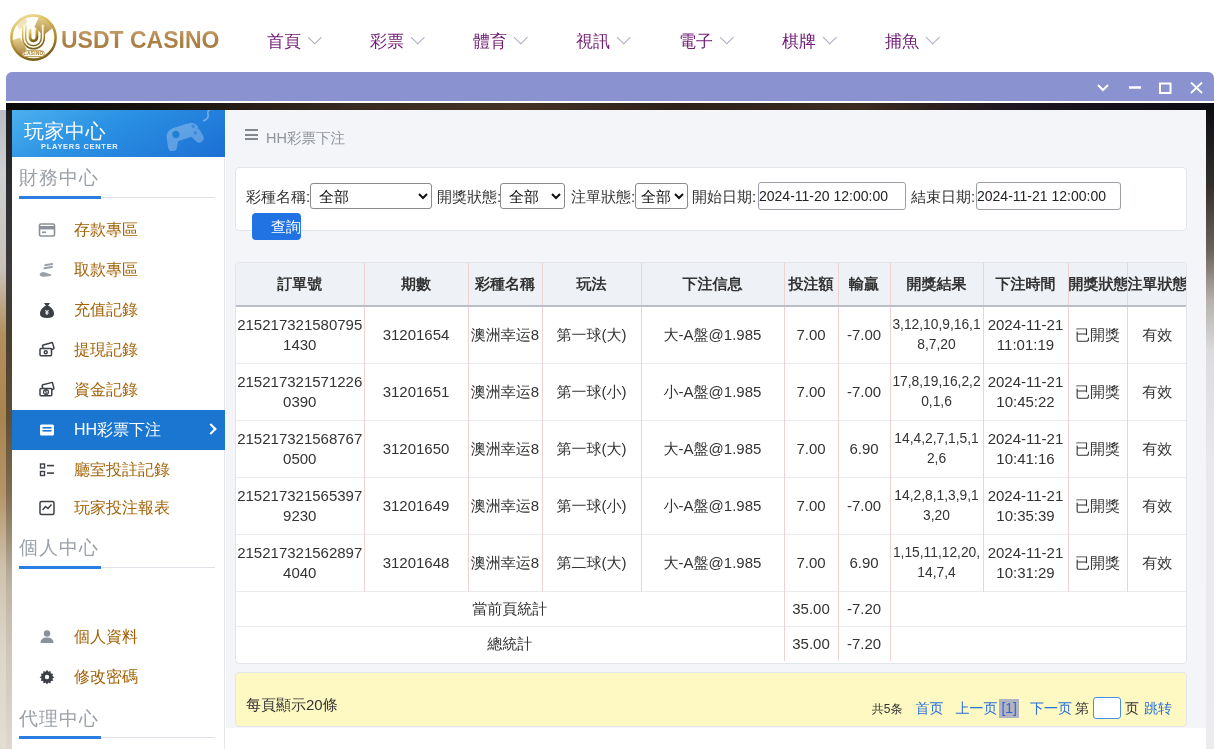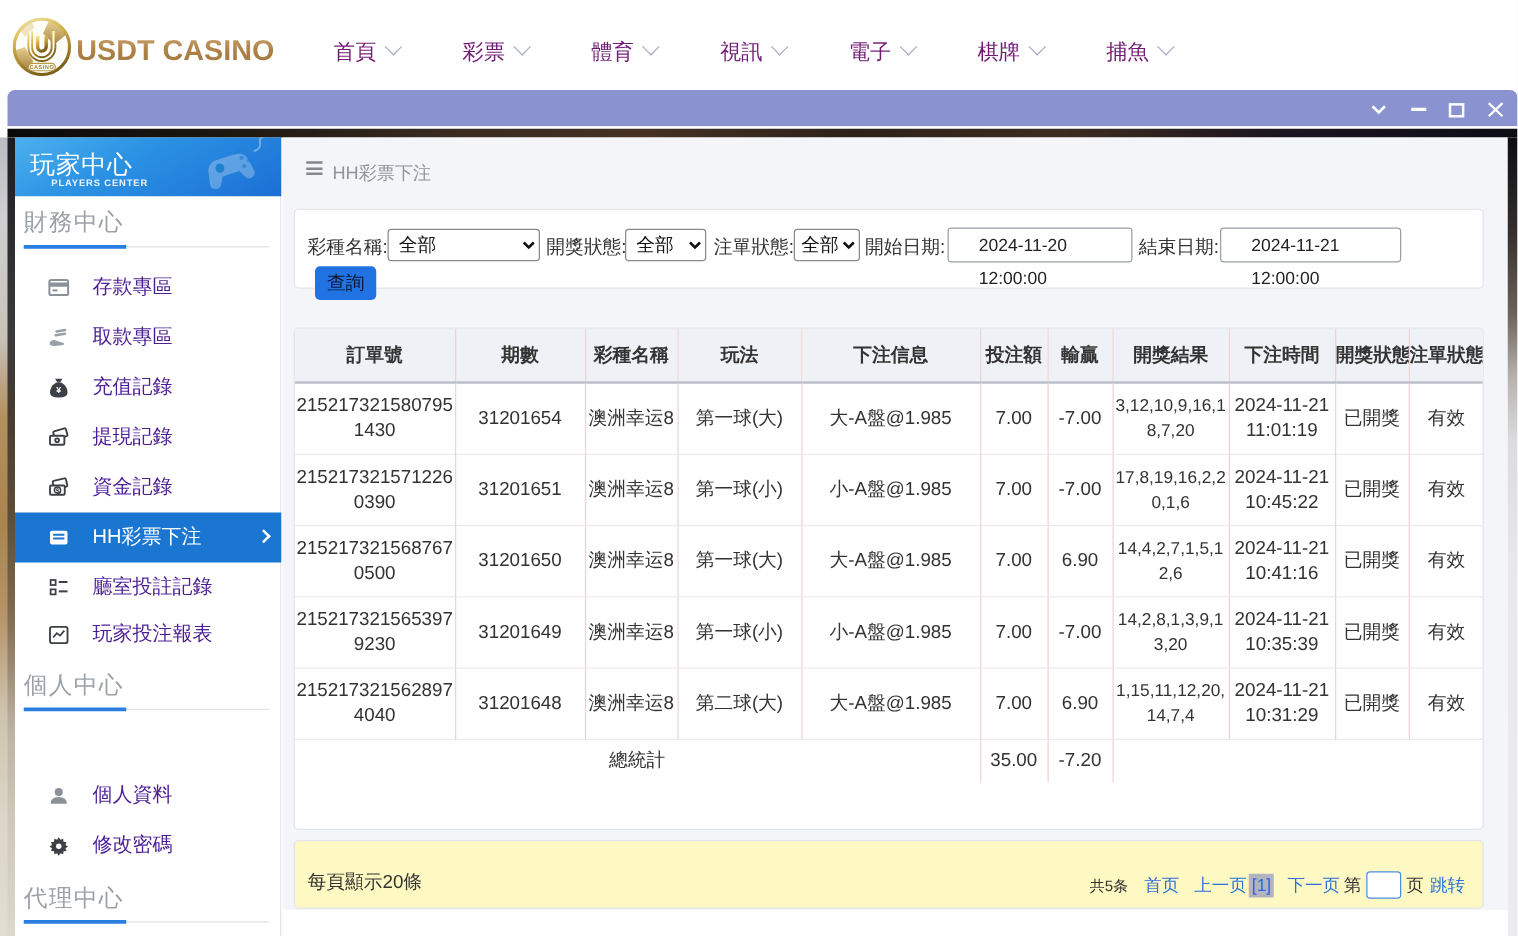--- a/index.html
+++ b/index.html
@@ -23,40 +23,40 @@
 #leftshadow { position:absolute; left:6px; top:110px; width:6px; height:639px; background:linear-gradient(180deg,rgba(10,10,14,0.9) 0%,rgba(20,20,24,0.75) 30%,rgba(40,38,36,0.45) 55%,rgba(80,76,70,0.15) 75%,rgba(120,116,110,0.05) 100%); }
 
 
 #sidebar { position:absolute; left:12px; top:111px; width:213px; height:638px; background:#fff; border-right:1px solid #e4e6ea; }
 #sidehead { position:absolute; left:0; top:-1px; width:213px; height:47px; background:linear-gradient(150deg,#4cb0ee 0%,#2b92e4 40%,#1c6fd4 100%); overflow:hidden; }
 #sidehead .t1 { position:absolute; left:12px; top:8px; color:#fff; font-size:20px; letter-spacing:0.5px; }
 #sidehead .t2 { position:absolute; left:13px; top:32px; color:#eaf4ff; font-size:7.5px; letter-spacing:0.7px; font-weight:bold;padding-left:16px; }
 .sectitle { position:absolute; left:7px; font-size:19px; color:#9ba1a8; letter-spacing:1px; }
 .secline { position:absolute; left:7px; width:196px; height:1px; background:#dfe2e6; }
 .seclineblue { position:absolute; left:7px; width:82px; height:3px; background:#2a7de1; }
-.mitem { position:absolute; left:0; width:213px; height:40px; line-height:40px; font-size:16px; color:#4c1d95; }
+.mitem { position:absolute; left:0; width:213px; height:40px; line-height:40px; font-size:16px; color:#a16207; }
 .mitem .ic { position:absolute; left:26px; top:11px; width:18px; height:18px; } .mitem .ic svg { width:18px; height:18px; display:block; }
 .mitem .tx { position:absolute; left:62px; }
 .mitem.sel { background:#1b76d2; color:#fff; }
 .mitem.sel .arrow { position:absolute; right:10px; top:15px; width:8px; height:8px; border-right:2px solid #fff; border-top:2px solid #fff; transform:rotate(45deg); }
 
 
 #main { position:absolute; left:226px; top:110px; width:980px; height:639px; background:#f3f5f8; }
 #botwhite { position:absolute; left:0; top:618px; width:980px; height:21px; background:#fff; }
 #ptitle { position:absolute; left:40px; top:19px; color:#8f939a; font-size:14.5px; }
 #hamb { position:absolute; left:19px; top:19px; width:13px; height:11px; border-top:2px solid #83878e; border-bottom:2px solid #83878e; }
 #hamb:after { content:""; position:absolute; left:0; top:2.5px; width:13px; height:2px; background:#83878e; }
 
 .card { position:absolute; left:9px; width:952px; background:#fff; border:1px solid #e2e5ea; border-radius:4px; }
 #filters { top:57px; height:64px; }
 .flabel { position:absolute; top:20px; font-size:15px; color:#333; }
 select, .dinput { position:absolute; font-family:"Liberation Sans",sans-serif; }
 select { top:15px; height:26px; font-size:15px; color:#111; border:1px solid #8a8a8a; border-radius:3px; background:#fff; padding-left:4px; }
-.dinput { top:14px; height:28px; font-size:14px; color:#222; border:1px solid #9aa0a6; border-radius:3px; background:#fff; line-height:26px; padding-left:24px; }
-#qbtn { position:absolute; left:16px; top:45px; width:49px; height:27px; background:#2173e3; color:#0f172a; font-size:15px; text-align:center; line-height:27px; border-radius:4px; }
+.dinput { top:14px; height:28px; font-size:14px; color:#222; border:1px solid #9aa0a6; border-radius:3px; background:#fff; line-height:26px; padding-left:0; }
+#qbtn { position:absolute; left:16px; top:45px; width:49px; height:27px; background:#2173e3; color:#ffffff; font-size:15px; text-align:right; line-height:27px; border-radius:4px; }
 
 #tablecard { top:152px; height:402px; overflow:hidden; }
 table { border-collapse:collapse; table-layout:fixed; width:951px; font-size:15px; color:#333; }
 th { background:#eef1f5; height:43px; font-size:15px; font-weight:bold; border-bottom:2px solid #b9bec8; border-left:1px solid #f0d2d2; padding:0; white-space:nowrap; overflow:hidden; }
 td { text-align:center; border-left:1px solid #f0d2d2; border-top:1px solid #e9ebef; padding:0; word-break:break-all; line-height:20px; }
 tr.datarow { height:57px;margin-top:21px; }
 tr.datarow td:nth-child(8) { font-size:13.8px;text-align:center; }
 tr.datarow td:nth-child(9) { padding:0 2px; }
 th:first-child, td:first-child { border-left:none; }
 tr.sumrow td { border-left:none; height:35px; word-break:normal; }
@@ -373,20 +373,26 @@
             <td>第二球(大)</td>
             <td>大-A盤@1.985</td>
             <td>7.00</td>
             <td>6.90</td>
             <td>1,15,11,12,20,14,7,4</td>
             <td>2024-11-21 10:31:29</td>
             <td>已開獎</td>
             <td>有效</td>
           </tr>
       <tr class="sumrow">
+            <td colspan="5">當前頁統計</td>
+            <td class="bl">35.00</td>
+            <td class="bl">-7.20</td>
+            <td class="bl" colspan="4"></td>
+          </tr>
+      <tr class="sumrow">
             <td colspan="5">總統計</td>
             <td class="bl">35.00</td>
             <td class="bl">-7.20</td>
             <td class="bl" colspan="4"></td>
           </tr>
     </tbody>
       </table>
   </div>
 
   <div class="card" id="pager">

